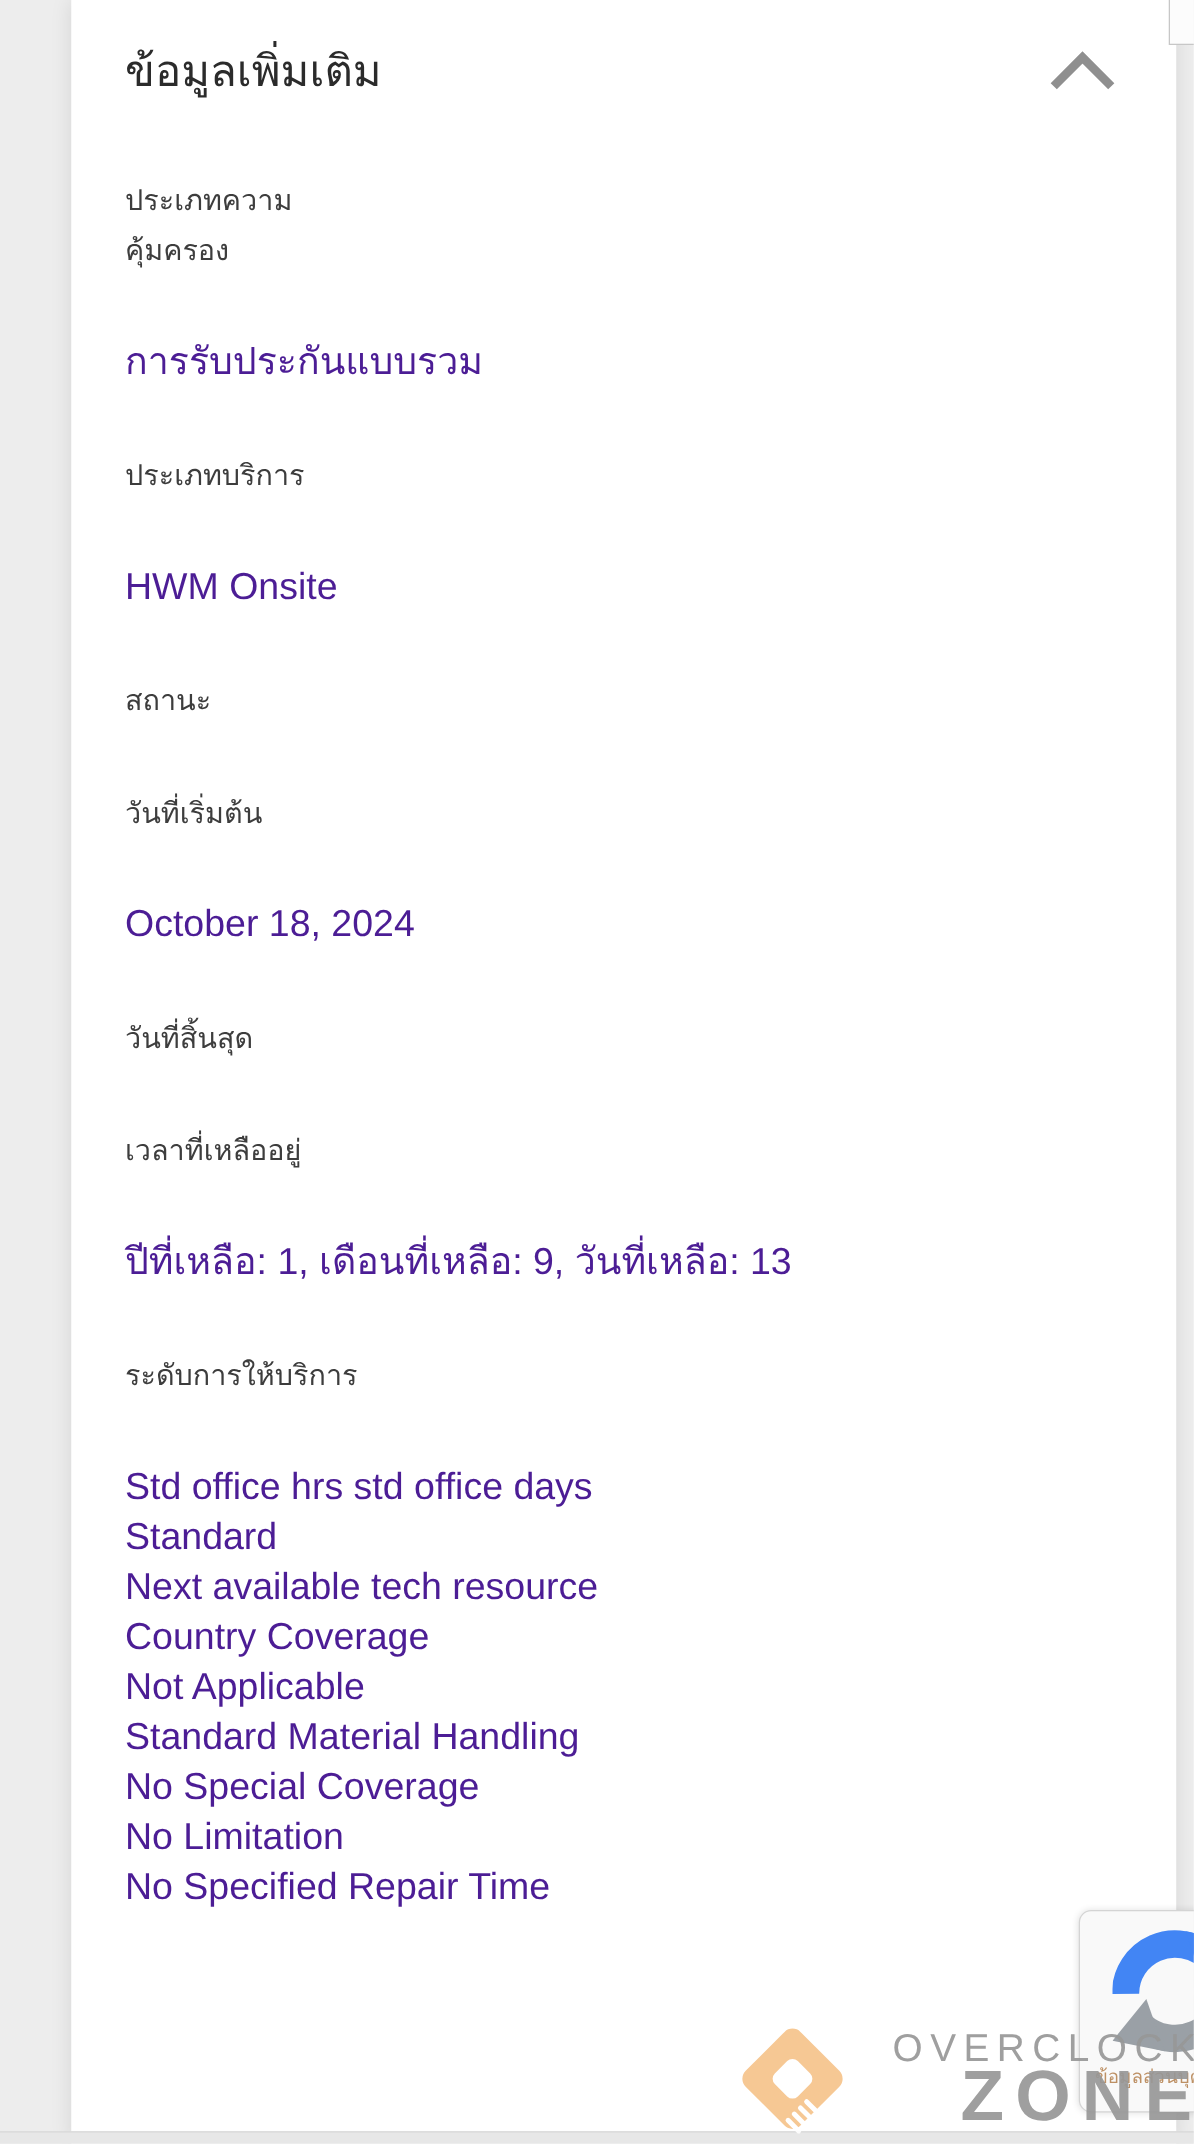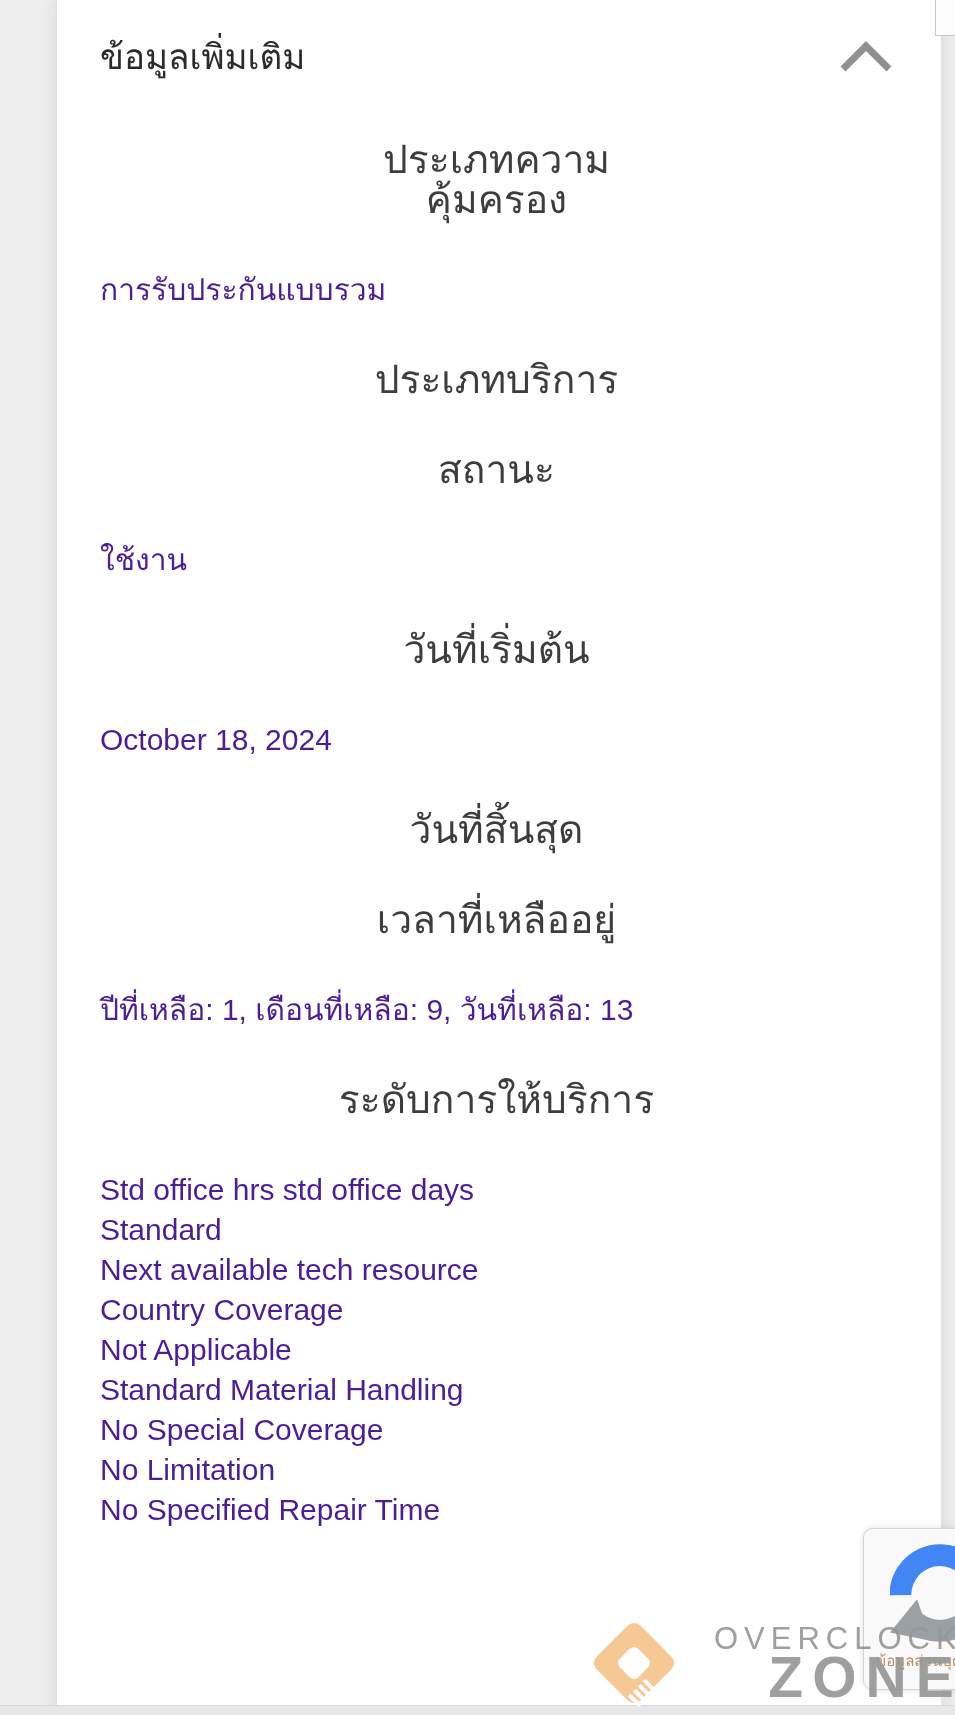--- a/index.html
+++ b/index.html
@@ -17,21 +17,21 @@
   .panel-header{
     display:flex;justify-content:space-between;align-items:center;height:56px;cursor:pointer;
   }
   .panel-title{
     font-size:35px;font-weight:400;color:#2b2b2b;margin:0;letter-spacing:0;
   }
   .chevron{width:54px;height:32px;flex:0 0 auto;}
   .fields{margin-top:56px;}
   .fields > div{margin:0 0 50px 0;white-space:pre-line;}
   .field-label{
-    font-size:39px;line-height:40px;color:#3d3d3d;text-align:center;
+    font-size:23px;line-height:40px;color:#3d3d3d;
   }
   .field-value{
     font-size:30px;line-height:40px;color:#4c1d95;
   }
   
   .top-right-box{
     position:absolute;left:935px;top:-6px;width:46px;height:40px;
     background:#fcfcfc;border:1px solid #c7c7c7;
   }
   
@@ -78,23 +78,23 @@
       <svg class="chevron" viewBox="0 0 54 32">
         <polyline points="4,29 27,6 50,29" fill="none" stroke="#8f8f8f" stroke-width="7"></polyline>
       </svg>
     </div>
     <div class="fields">
       <div class="field-label">ประเภทความ
 คุ้มครอง</div>
       <div class="field-value">การรับประกันแบบรวม</div>
 
       <div class="field-label">ประเภทบริการ</div>
+      <div class="field-value">HWM Onsite</div>
 
       <div class="field-label">สถานะ</div>
-      <div class="field-value">ใช้งาน</div>
 
       <div class="field-label">วันที่เริ่มต้น</div>
       <div class="field-value">October 18, 2024</div>
 
       <div class="field-label">วันที่สิ้นสุด</div>
 
       <div class="field-label">เวลาที่เหลืออยู่</div>
       <div class="field-value">ปีที่เหลือ: 1, เดือนที่เหลือ: 9, วันที่เหลือ: 13</div>
 
       <div class="field-label">ระดับการให้บริการ</div>

